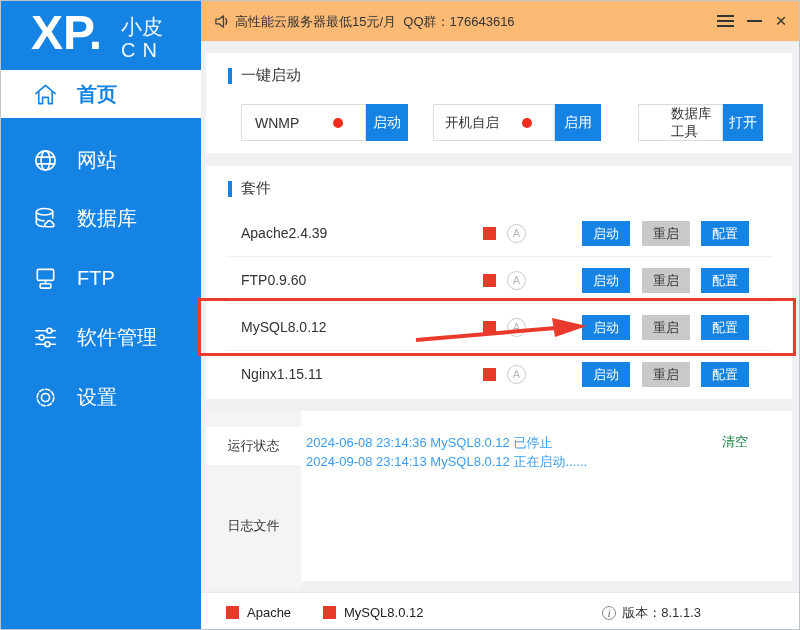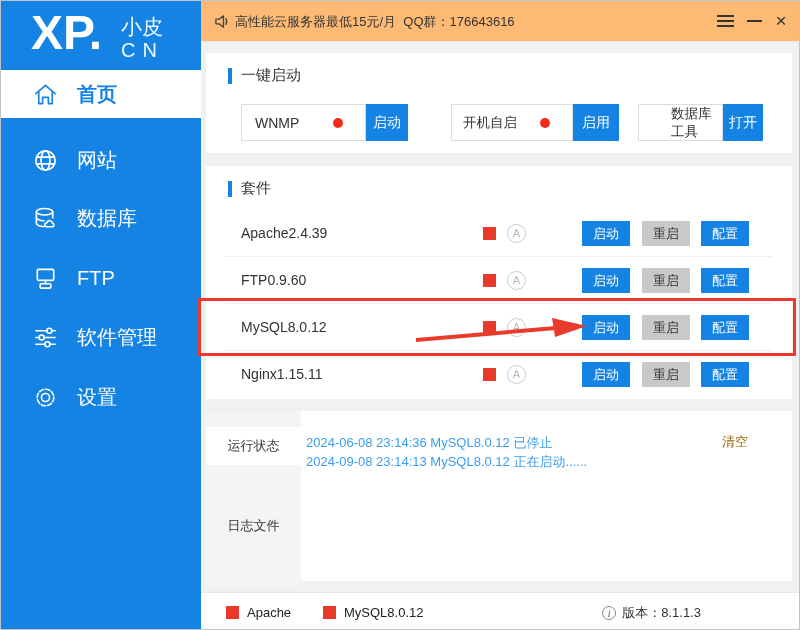--- a/index.html
+++ b/index.html
@@ -33,21 +33,21 @@
   
   .card { position:absolute; left:5px; width:586px; background:#fff; }
   .card-oneclick { top:52px; height:100px; }
   .card-suite { top:165px; height:233px; }
   .card-logs { top:410px; height:170px; }
   .sec-h { position:absolute; left:22px; top:13px; display:flex; align-items:center; }
   .sec-bar { width:4px; height:16px; background:#1583e3; margin-right:9px; }
   .sec-title { font-size:15px; color:#333; font-weight:500; }
   
   .widget { position:absolute; top:51px; display:flex; height:37px; }
-  .w1 { left:35px; } .w2 { left:245px; } .w3 { left:432px; }
+  .w1 { left:35px; } .w2 { left:227px; } .w3 { left:432px; }
   .wlabel { display:flex; align-items:center; border:1px solid #dcdcdc; background:#fff; font-size:14px; color:#333;padding-left:32px; }
   .w1 .wlabel { width:125px; padding-left:13px; }
   .w2 .wlabel { width:122px; padding-left:11px; font-size:13.5px; }
   .w3 .wlabel { width:85px; justify-content:center; font-size:13.5px; }
   .wdot { width:10px; height:10px; border-radius:50%; background:#f22b1a; margin-left:auto; margin-right:22px; }
   .wbtn { background:#1583e3; color:#fff; font-size:14px; display:flex; align-items:center; justify-content:center; cursor:pointer; border:none; }
   .w1 .wbtn { width:42px; } .w2 .wbtn { width:46px; } .w3 .wbtn { width:40px; }
   
   .suite-row { position:absolute; left:20px; width:546px; height:47px; border-bottom:1px solid #f0f0f0; }
   .suite-row.last { border-bottom:none; }
@@ -61,21 +61,21 @@
   
   .hl-box { position:absolute; left:-3px; top:297px; width:598px; height:58px; border:3px solid #ea3a2c; z-index:6; pointer-events:none; }
   .hl-arrow { position:absolute; left:213px; top:315px; width:175px; height:28px; z-index:7; pointer-events:none; }
   
   .tabcol { position:absolute; left:0; top:0; width:95px; height:178px; background:#f4f4f6; }
   .tab { position:absolute; left:0; width:95px; height:38px; font-size:13px; color:#333; display:flex; align-items:center; justify-content:center; cursor:pointer; }
   .tab.t1 { top:16px; } .tab.t2 { top:56px; } .tab.t3 { top:96px; }
   .tab.active { background:#fff; }
   .loglines { position:absolute; left:100px; top:22px; }
   .logline { font-size:13px; color:#3b9df2; line-height:19px; white-space:pre; }
-  .clear-link { position:absolute; right:44px; top:22px; font-size:13px; color:#a16207; cursor:pointer; }
+  .clear-link { position:absolute; right:44px; top:22px; font-size:13px; color:#15803d; cursor:pointer; }
   
   .bottombar { position:absolute; left:0; top:591px; width:600px; height:39px; background:#fff; border-top:1px solid #e9e9e9; }
   .leg { position:absolute; top:0; height:39px; display:flex; align-items:center; font-size:13px; color:#222; }
   .leg .sq { width:13px; height:13px; background:#e8392b; margin-right:8px; }
   .leg1 { left:25px; } .leg2 { left:122px; }
   .version { position:absolute; right:100px; top:0; height:39px; display:flex; align-items:center; font-size:13px; color:#333; }
   .info-ico { width:14px; height:14px; border:1px solid #888; border-radius:50%; font-size:10px; font-style:italic; font-family:"Liberation Serif",serif; line-height:13px; text-align:center; color:#555; margin-right:6px; }
 </style>
 </head>
 <body>

